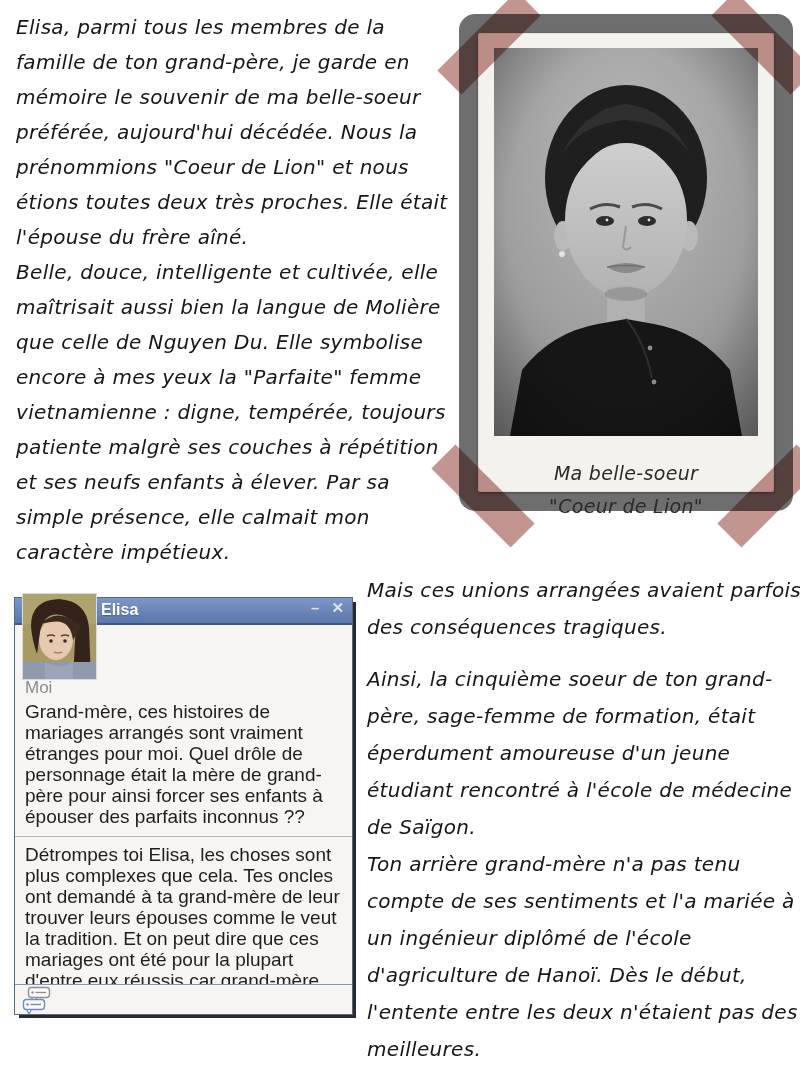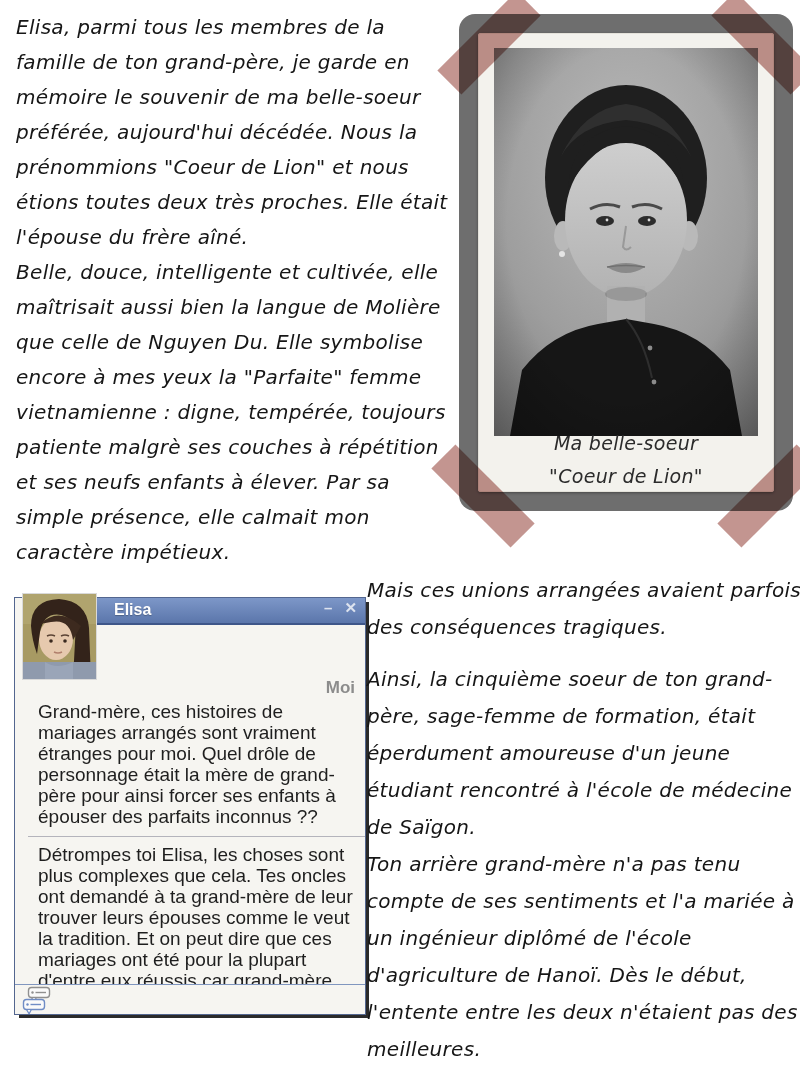--- a/index.html
+++ b/index.html
@@ -35,40 +35,39 @@
     position:absolute; left:19px; top:19px; width:296px; height:459px;
     background:#f3f2ed; border-radius:3px;
     box-shadow:inset 0 0 0 1px #e4e2da, 0 1px 3px rgba(0,0,0,0.35);
   }
   .photo {
     position:absolute; left:16px; top:15px; width:264px; height:388px;
     background:#9c9c9c; overflow:hidden;
   }
   .photo svg { display:block; }
   .caption {
-    position:absolute; left:0; right:0; top:394px; text-align:center;
+    position:absolute; left:0; right:0; top:424px; text-align:center;
     font-size:19px; line-height:33px; color:#2b2b2b;
   }
   .tape {
     position:absolute; width:112px; height:34px;
     background:rgba(146,62,52,0.55);
     mix-blend-mode:multiply;
   }
   .tape-tl { left:-26px; top:12px;   transform:rotate(-45deg); }
   .tape-tr { right:-26px; top:12px;  transform:rotate(45deg);  }
   .tape-bl { left:-32px; bottom:-2px;  transform:rotate(45deg);  }
   .tape-br { right:-32px; bottom:-2px; transform:rotate(-45deg); }
 
   
   .chat-window {
     position:absolute; left:14px; top:597px; width:337px; height:416px;
     background:#f6f5f1;
     border:1px solid #53668f;
     box-shadow:4px 4px 0 -1px #2a2a2a;
-    padding-left:13px;
   }
   .titlebar {
     position:relative; height:25px;
     background:linear-gradient(#7d97c8, #5b76ab);
     border-bottom:2px solid #3e5689;
   }
   .titlebar .title {
     position:absolute; left:86px; top:3px;
     font-weight:bold; font-size:16px; color:#ffffff;
     text-shadow:0 1px 1px rgba(0,0,0,0.25);
@@ -76,21 +75,21 @@
   .win-controls {
     position:absolute; right:8px; top:1px;
     color:#dde3ef; font-weight:bold; font-size:15px;
   }
   .win-controls span { margin-left:8px; cursor:default; }
   .avatar {
     position:absolute; left:7px; top:-5px; width:73px; height:85px;
     border:1px solid #d9d9d9; background:#a79a63; overflow:hidden; z-index:3;
   }
   .chat-body { padding:0 10px; height:359px; overflow:hidden; }
-  .msg .author { font-weight:bold; font-size:17px; margin:0 0 3px;text-align:right; }
+  .msg .author { font-weight:normal; font-size:17px; margin:0 0 3px; }
   .msg .text { font-size:19px; line-height:21px; color:#1e1e1e; margin:0; }
   .msg-moi { margin-top:53px; }
   .author-moi { color:#8c8c8c; }
   .author-ba  { color:#3b6cd4; }
   .msg-divider {
     border:none; border-top:1px solid #b4b4bc;
     margin:9px -10px 7px -10px;
   }
   .chat-footer {
     position:absolute; left:0; right:0; bottom:0; height:29px;

